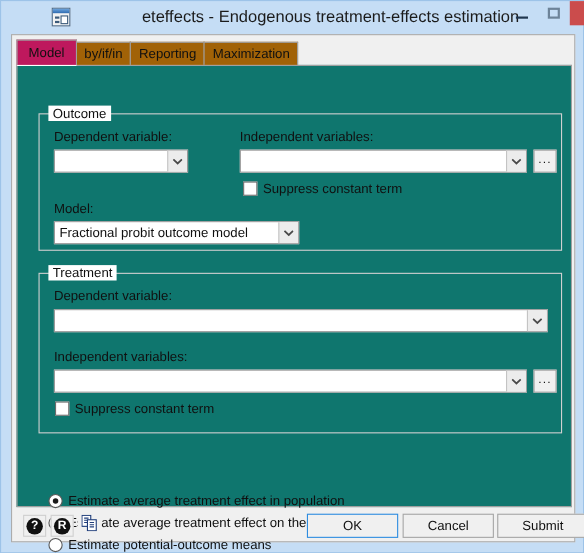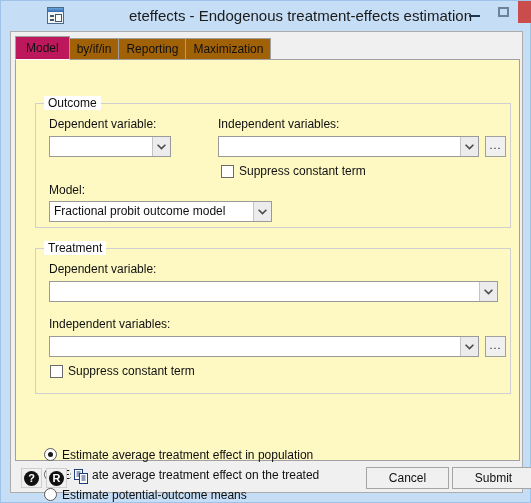--- a/index.html
+++ b/index.html
@@ -126,21 +126,21 @@
     z-index: 6;
     margin-bottom: -1px;
     padding: 0 10px;
   }
 
   
   #tabpage {
     position: absolute;
     left: 4px; top: 27px;
     width: 505px; height: 402px;
-    background: #fef9c3;
+    background: #0f766e;
     border: 1px solid #a0a0a0;
   }
 
   
   .groupbox {
     position: absolute;
     border: 1px solid #d0d0d0;
   }
   .groupbox > .gb-title {
     position: absolute;
@@ -217,20 +217,21 @@
     background: #ffffff;
     border: 1px solid #6b6b6b;
     margin-right: 5px;
     flex: 0 0 auto;
   }
 
   
   .radio {
     position: absolute;
     display: flex;
+    align-items: center;
     font-size: 12px;
     color: #101010;
     white-space: nowrap;
     cursor: default;
   }
   .radio .circle {
     width: 13px; height: 13px;
     border-radius: 50%;
     background: #ffffff;
     border: 1px solid #5a5a5a;
@@ -446,18 +447,19 @@
             <line x1="2.5" y1="5" x2="6.5" y2="5" stroke="#1f3d7a" stroke-width="1"></line>
             <line x1="2.5" y1="7" x2="6.5" y2="7" stroke="#1f3d7a" stroke-width="1"></line>
             <rect x="5.5" y="4.5" width="8" height="10" fill="#ffffff" stroke="#1f3d7a" stroke-width="1"></rect>
             <line x1="7.5" y1="7" x2="11.5" y2="7" stroke="#1f3d7a" stroke-width="1"></line>
             <line x1="7.5" y1="9" x2="11.5" y2="9" stroke="#1f3d7a" stroke-width="1"></line>
             <line x1="7.5" y1="11" x2="11.5" y2="11" stroke="#1f3d7a" stroke-width="1"></line>
           </svg>
         </span>
       </div>
 
+      <div class="btn default" id="btn-ok">OK</div>
       <div class="btn" id="btn-cancel">Cancel</div>
       <div class="btn" id="btn-submit">Submit</div>
     </div>
 
   </div>
 </div>
 
 </body></html>

